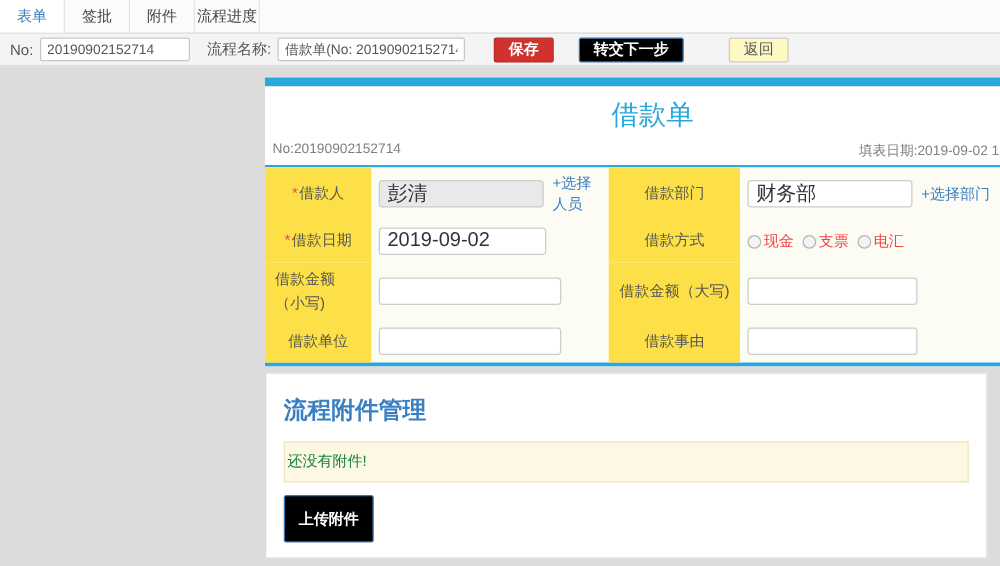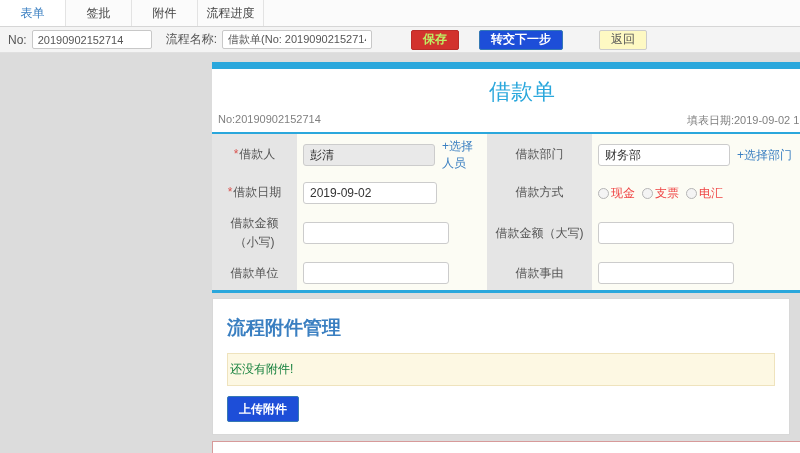--- a/index.html
+++ b/index.html
@@ -1,58 +1,58 @@
 <!DOCTYPE html>
 <html><head>
 <meta charset="utf-8">
 <style>
   * { box-sizing: border-box; margin: 0; padding: 0; }
   html,body { width:800px; height:453px; overflow:hidden; }
   body { background:#dcdcdc; font-family:"Liberation Sans","DejaVu Sans",sans-serif; font-size:12px; color:#333; }
 
   
   .tabbar { height:27px; background:#fbfbfb; border-bottom:1px solid #d6d6d6; display:flex; }
-  .tab { width:66px; line-height:26px; text-align:center; border-right:1px solid #e3e3e3; color:#444; cursor:pointer; }
+  .tab { width:52px; line-height:26px; text-align:center; border-right:1px solid #e3e3e3; color:#444; cursor:pointer; }
   .tab.active { color:#3a7fc1; background:#fff; }
 
   
   .toprow { height:26px; background:#f4f4f4; border-bottom:1px solid #e0e0e0; display:flex; align-items:center; padding:0 8px; white-space:nowrap; }
   .toprow label { color:#555; margin-right:5px; }
   .tinput { height:19px; border:1px solid #c8c8c8; border-radius:2px; padding:0 5px; font-size:11px; color:#555; background:#fff; font-family:inherit; }
   .no-input { width:120px; margin-right:14px; }
   .name-input { width:150px; }
   .btn { height:20px; padding:0 11px; border-radius:2px; border:1px solid transparent; font-size:12px; cursor:pointer; font-family:inherit; }
-  .btn-red { background:#d2322d; border-color:#b92c28; color:#bef264; font-weight:bold; margin-left:39px; }
-  .btn-blue { background:#1d4ed8; border-color:#3579b4; color:#fff; font-weight:bold; margin-left:20px; }
+  .btn-red { background:#d2322d; border-color:#b92c28; color:#ffffff; font-weight:bold; margin-left:23px; }
+  .btn-blue { background:#000000; border-color:#3579b4; color:#fff; font-weight:bold; margin-left:20px; }
   .btn-plain { background:#fef9c3; border-color:#cccccc; color:#555; margin-left:36px; }
 
   
   .page { padding:9px 0 0 212px; }
   .card { background:#fff; }
   .card-form { width:620px; }
   .bluebar { height:7px; background:#2aa7dc; }
   .form-title { text-align:center; color:#2aa7dc; font-size:22px; padding:8px 0 4px; }
   .meta-row { display:flex; justify-content:space-between; padding:2px 2px 4px 6px; color:#808080; font-size:11px; white-space:nowrap; overflow:hidden; }
   .divider { height:2px; background:#2aa7dc; }
 
   .form-grid { display:grid; grid-template-columns:85px 190px 105px 1fr; border-bottom:3px solid #2aa7dc; background:#fcfcf4; }
-  .lab { background:#e5e5e5; display:flex; align-items:center; justify-content:center; text-align:center; color:#555; padding:4px 8px; line-height:1.6; }
+  .lab { background:#fde047; display:flex; align-items:center; justify-content:center; color:#555; padding:4px 8px; line-height:1.6; }
   .val { display:flex; align-items:center; padding:4px 6px; min-height:34px; }
   .star { color:#d9534f; margin-right:1px; }
-  .finput { height:22px; border:1px solid #ccc; border-radius:3px; padding:0 6px; font-size:12px; color:#333; background:#fff; font-family:inherit; }
+  .finput { height:22px; border:1px solid #ccc; border-radius:3px; padding:0 6px; font-size:16px; color:#333; background:#fff; font-family:inherit; }
   .readonly { background:#e9e9e9; }
   .w130 { width:132px; } .w120 { width:134px; } .w145 { width:146px; } .w135 { width:136px; }
   .flink { color:#3a7fc1; margin-left:7px; cursor:pointer; text-decoration:none; }
   .radio { width:11px; height:11px; border:1px solid #b5b5b5; border-radius:50%; background:#f4f4f4; display:inline-block; margin-right:2px; vertical-align:-2px; }
   .rlabel { color:#ef4444; margin-right:7px; }
 
   .card-attach { width:578px; border:1px solid #d8d8d8; margin-top:5px; padding:10px 14px 12px; }
   .sec-head-blue { color:#3a7fc1; font-weight:bold; font-size:19px; margin:6px 0 12px; }
   .alert { background:#fdf8e3; border:1px solid #efe3bd; padding:7px 2px; color:#15803d; }
-  .btn-upload { margin-top:10px; margin-left:0; height:26px; }
+  .btn-upload { margin-top:10px; margin-left:0; height:38px; }
 
   .card-approve { width:600px; border:1px solid #d79a9a; margin-top:6px; padding:10px 14px; height:170px; }
   .sec-head-red { color:#c9433f; font-weight:bold; font-size:13px; margin:6px 0 13px; }
 </style>
 </head>
 <body>
 
 <div class="tabbar">
   <div class="tab active">表单</div>
   <div class="tab">签批</div>

